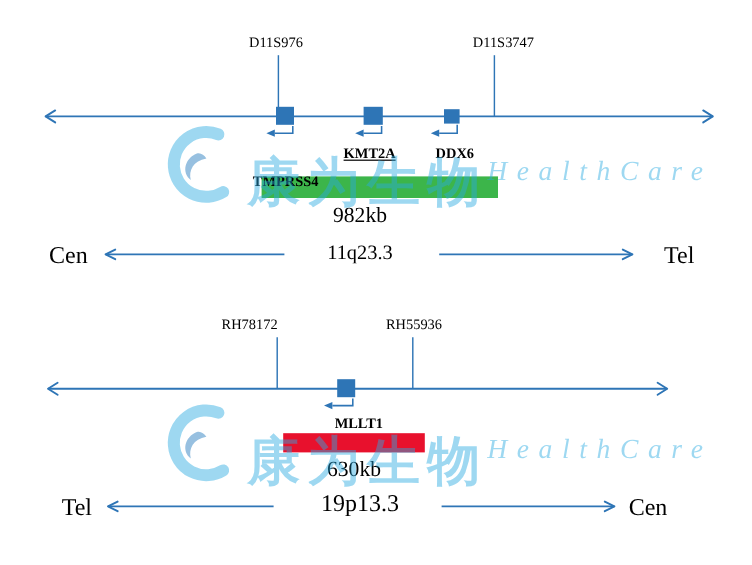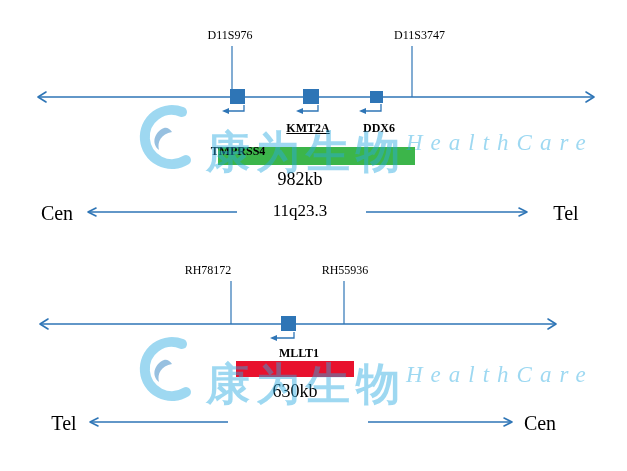--- a/index.html
+++ b/index.html
@@ -104,20 +104,21 @@
   <div class="lbl endlbl" style="left:566px; top:202px;">Tel</div>
 
   <div class="lbl marker" style="left:208px; top:263px;">RH78172</div>
   <div class="lbl marker" style="left:345px; top:263px;">RH55936</div>
 
   <div class="lbl gene" style="left:299px; top:346px;">MLLT1</div>
 
   <div class="lbl size" style="left:295px; top:381px;">630kb</div>
 
   <div class="lbl endlbl" style="left:64px; top:412px;">Tel</div>
+  <div class="lbl region region-big" style="left:300px; top:409px;">19p13.3</div>
   <div class="lbl endlbl" style="left:540px; top:412px;">Cen</div>
 
   <div class="watermark" style="left:132px; top:98px;">
     <svg width="64" height="90" viewBox="0 0 64 90">
       <path class="wm-swoosh" d="M50,14 A27,27 0 1 0 54,62"></path>
       <path class="wm-drop" d="M32,30 C22,34 19,46 27,52 C25,44 29,36 40,34 C38,31 35,29 32,30 Z"></path>
     </svg>
     <div class="wm-text">
       <div class="wm-cn">康为生物</div>
       <div class="wm-en">HealthCare</div>

